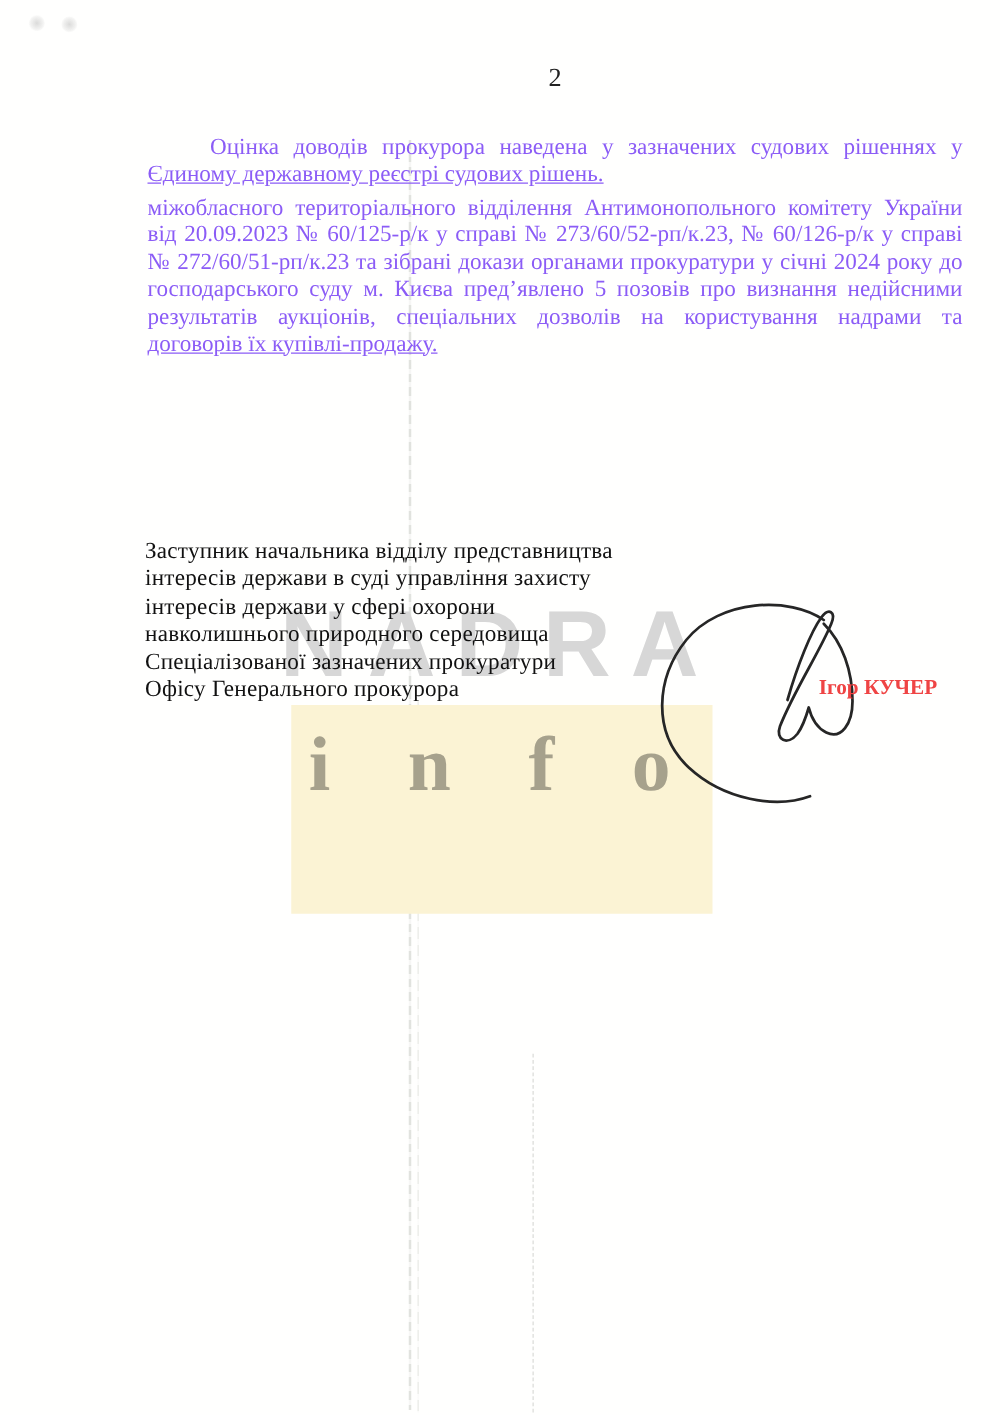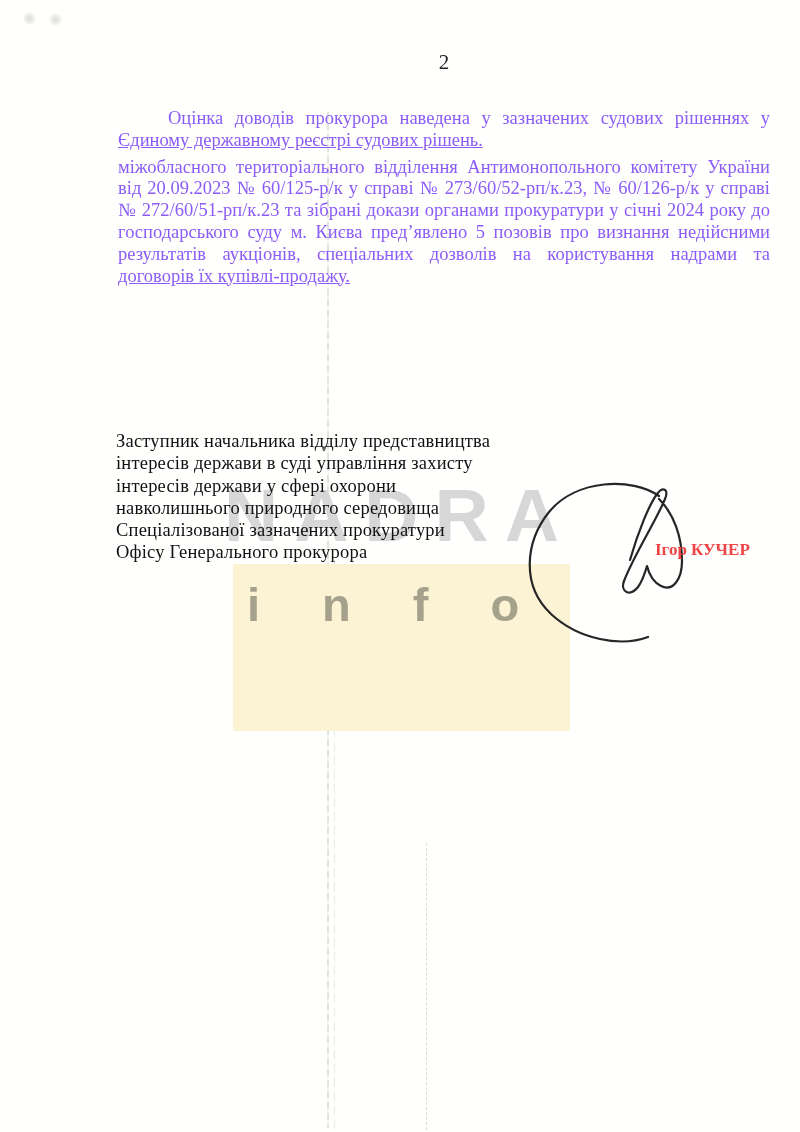--- a/index.html
+++ b/index.html
@@ -108,23 +108,23 @@
   }
   .wm-highlight {
     position: absolute;
     left: 233px; top: 564px;
     width: 337px; height: 167px;
     z-index: 2;
   }
   .wm-subtitle {
     position: absolute;
     left: 247px; top: 581px;
-    font-family: Liberation Sans, sans-serif;
+    font-family: Liberation Serif, serif;
     font-weight: bold;
-    font-size: 47px;
+    font-size: 62px;
     letter-spacing: 62px;
     line-height: 1;
     z-index: 3;
     mix-blend-mode: multiply;
     user-select: none;
   }
 
   
   .signature-svg {
     position: absolute;

